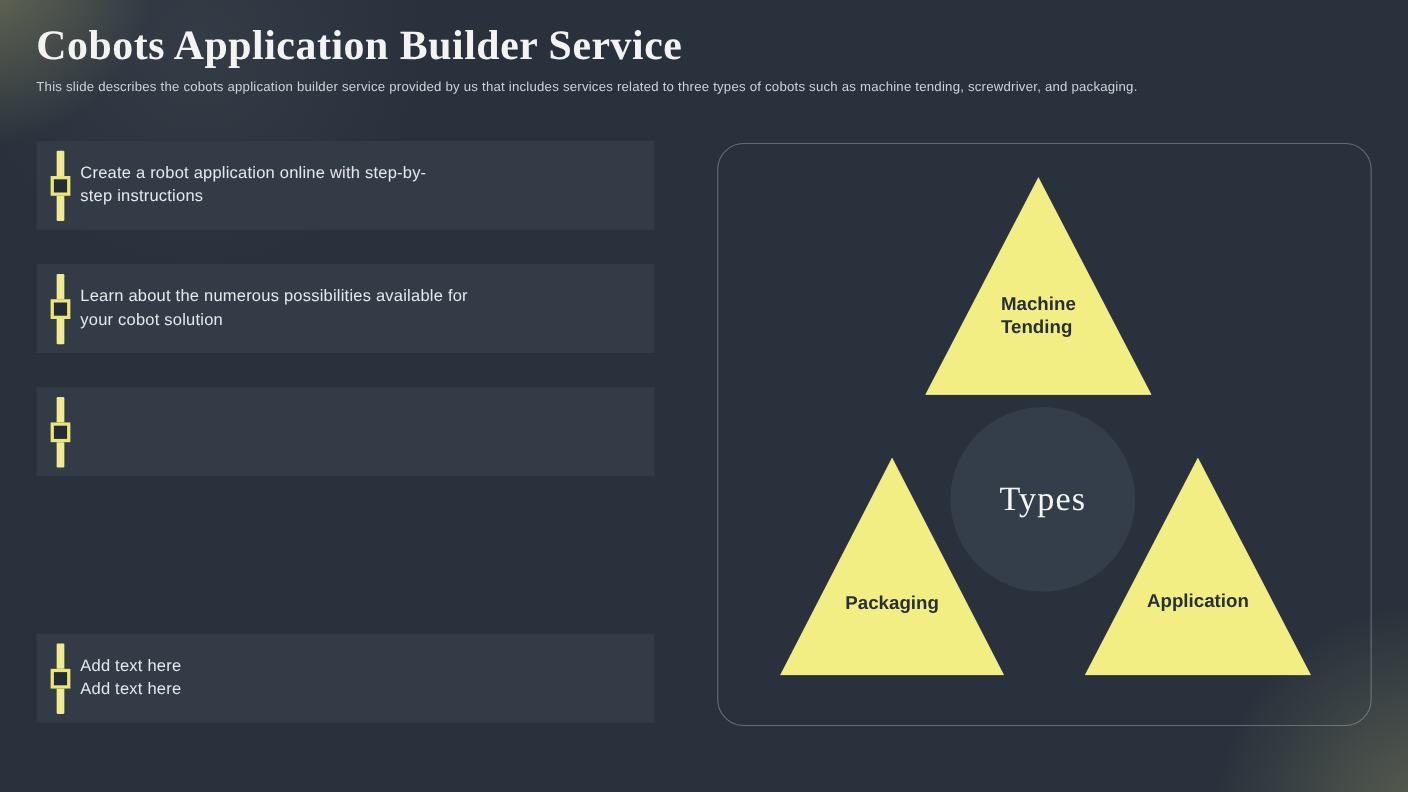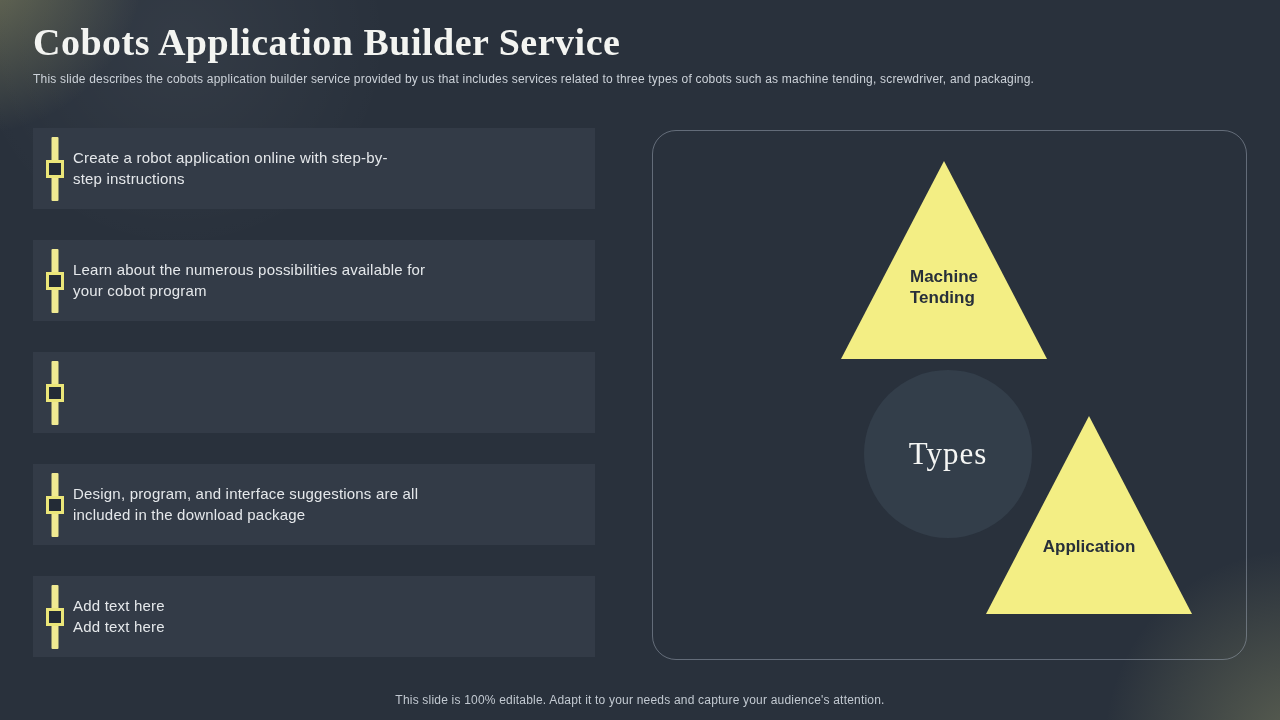--- a/index.html
+++ b/index.html
@@ -87,41 +87,31 @@
     </div>
   </div>
 
   <div class="panel p1">
     <div class="slider-icon">
       <div class="slider-bar"></div>
       <div class="slider-handle"></div>
     </div>
     <div class="panel-text">
       <span>Learn about the numerous possibilities available for</span>
-      <span>your cobot program</span>
+      <span>your cobot solution</span>
     </div>
   </div>
 
   <div class="panel p2">
     <div class="slider-icon">
       <div class="slider-bar"></div>
       <div class="slider-handle"></div>
     </div>
   </div>
 
-  <div class="panel p3">
-    <div class="slider-icon">
-      <div class="slider-bar"></div>
-      <div class="slider-handle"></div>
-    </div>
-    <div class="panel-text">
-      <span>Design, program, and interface suggestions are all</span>
-      <span>included in the download package</span>
-    </div>
-  </div>
 
   <div class="panel p4">
     <div class="slider-icon">
       <div class="slider-bar"></div>
       <div class="slider-handle"></div>
     </div>
     <div class="panel-text">
       <span>Add text here</span>
       <span>Add text here</span>
     </div>
@@ -134,23 +124,26 @@
       <div class="tri-label lbl-machine">
         <span>Machine</span><br>
         <span>Tending</span>
       </div>
     </div>
 
     <div class="types-circle">
       <span class="types-label">Types</span>
     </div>
 
+    <div class="tri tri-packaging">
+      <div class="tri-shape"></div>
+      <div class="tri-label lbl-packaging">Packaging</div>
+    </div>
 
     <div class="tri tri-screwdriving">
       <div class="tri-shape"></div>
       <div class="tri-label lbl-screwdriving">Application</div>
     </div>
 
   </div>
 
-  <div class="footer">This slide is 100% editable. Adapt it to your needs and capture your audience's attention.</div>
 
 </div>
 
 </body></html>

